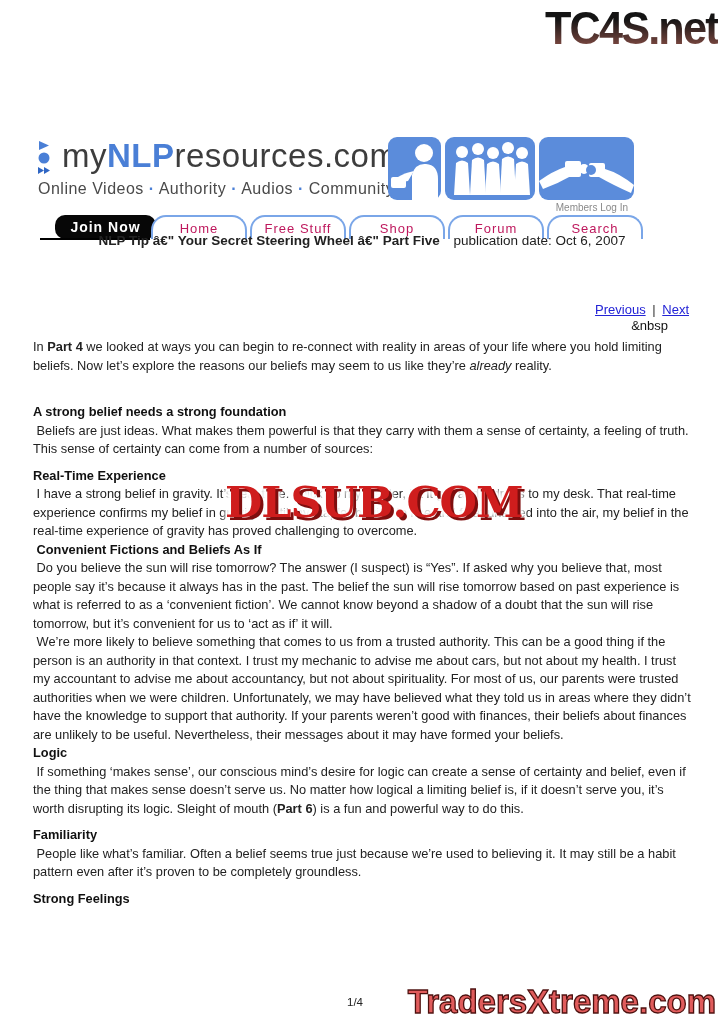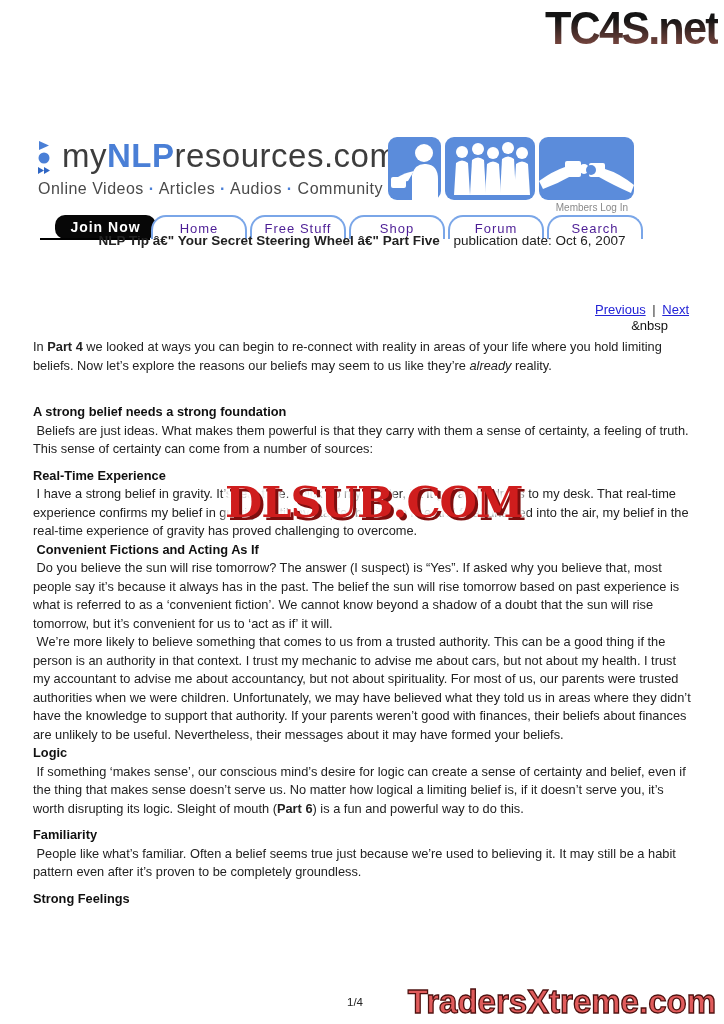--- a/index.html
+++ b/index.html
@@ -29,21 +29,21 @@
   .tile3{left:539px;width:95px;}
   .members{position:absolute;top:202px;right:96px;font-size:10px;color:#8a8a8a;}
 
   
   .join{position:absolute;left:55px;top:215px;width:101px;height:24px;background:#070707;
         border-radius:10px;color:#fff;font-weight:bold;font-size:14px;letter-spacing:1px;
         display:flex;align-items:center;justify-content:center;}
   .join-bar{position:absolute;left:40px;top:238px;width:110px;height:2px;background:#000;}
   .tabs{position:absolute;left:151px;top:215px;height:24px;display:flex;gap:3px;}
   .tab{min-width:86px;padding:0 3px;border:2px solid #7aa6e8;border-bottom:none;
-       border-radius:15px 15px 0 0;background:#fff;color:#4c1d95;font-size:13px;
+       border-radius:15px 15px 0 0;background:#fff;color:#be185d;font-size:13px;
        letter-spacing:1px;display:flex;align-items:center;justify-content:center;}
 
   
   .title-line{position:absolute;left:0;top:233px;width:724px;text-align:center;font-size:13.5px;}
   .title-line .t{font-weight:bold;}
   .title-line .d{font-weight:normal;margin-left:10px;}
 
   
   .pager{position:absolute;top:302px;right:35px;font-size:13px;}
   .pager a{color:#2323d6;text-decoration:underline;}
@@ -78,21 +78,21 @@
 <div class="logo-wrap">
   <div class="logo-row">
     <svg class="logo-icon" viewBox="0 0 20 36">
       <polygon points="1,0 11,4.5 1,9" fill="#4a7fd6"></polygon>
       <circle cx="6" cy="17" r="5.5" fill="#4a7fd6"></circle>
       <polygon points="0,26 6,29.5 0,33" fill="#2f66c4"></polygon>
       <polygon points="6,26 12,29.5 6,33" fill="#2f66c4"></polygon>
     </svg>
     <div class="logo-text"><span>my</span><span class="blue" style="font-weight: bold;">NLP</span><span>resources.com</span></div>
   </div>
-  <div class="tagline"><span>Online Videos </span><span class="accent">·</span><span> Articles </span><span class="accent">·</span><span> Audios </span><span class="accent">·</span><span> Community</span></div>
+  <div class="tagline"><span>Online Videos </span><span class="accent">·</span><span> Authority </span><span class="accent">·</span><span> Audios </span><span class="accent">·</span><span> Community</span></div>
 </div>
 
 <div class="tile tile1">
   <svg viewBox="0 0 53 63">
     <circle cx="36" cy="16" r="9" fill="#fff"></circle>
     <path d="M24,63 L24,38 Q27,26 38,27 Q50,28 50,42 L50,63 Z" fill="#fff"></path>
     <path d="M26,34 Q16,36 10,40 L8,46 L20,44 Z" fill="#fff"></path>
     <rect x="3" y="40" width="15" height="11" rx="2" fill="#fff"></rect>
   </svg>
 </div>
@@ -147,21 +147,21 @@
   <a href="#">Next</a>
 </div>
 <div class="nbsp">&amp;nbsp</div>
 
 <div class="flow">
     <div class="blk para"><span>In </span><span style="font-weight: bold;">Part 4</span><span> we looked at ways you can begin to re-connect with reality in areas of your life where you hold limiting beliefs. Now let’s explore the reasons our beliefs may seem to us like they’re </span><span style="font-style: italic; margin-top: 16px;">already</span><span> reality.</span></div>
     <div class="blk heading g2"><span>A strong belief needs a strong foundation</span></div>
     <div class="blk para"><span> Beliefs are just ideas. What makes them powerful is that they carry with them a sense of certainty, a feeling of truth. This sense of certainty can come from a number of sources:</span></div>
     <div class="blk heading g1"><span>Real-Time Experience</span></div>
     <div class="blk para"><span> I have a strong belief in gravity. It’s real-time. I pick up my stapler, let it go, and it drops to my desk. That real-time experience confirms my belief in gravity. Until my stapler begins to rise and float unaided into the air, my belief in the real-time experience of gravity has proved challenging to overcome.</span></div>
-    <div class="blk heading"><span> Convenient Fictions and Acting As If</span></div>
+    <div class="blk heading"><span> Convenient Fictions and Beliefs As If</span></div>
     <div class="blk para"><span> Do you believe the sun will rise tomorrow? The answer (I suspect) is “Yes”. If asked why you believe that, most people say it’s because it always has in the past. The belief the sun will rise tomorrow based on past experience is what is referred to as a ‘convenient fiction’. We cannot know beyond a shadow of a doubt that the sun will rise tomorrow, but it’s convenient for us to ‘act as if’ it will.</span></div>
     <div class="blk para"><span> We’re more likely to believe something that comes to us from a trusted authority. This can be a good thing if the person is an authority in that context. I trust my mechanic to advise me about cars, but not about my health. I trust my accountant to advise me about accountancy, but not about spirituality. For most of us, our parents were trusted authorities when we were children. Unfortunately, we may have believed what they told us in areas where they didn’t have the knowledge to support that authority. If your parents weren’t good with finances, their beliefs about finances are unlikely to be useful. Nevertheless, their messages about it may have formed your beliefs.</span></div>
     <div class="blk heading"><span>Logic</span></div>
     <div class="blk para"><span> If something ‘makes sense’, our conscious mind’s desire for logic can create a sense of certainty and belief, even if the thing that makes sense doesn’t serve us. No matter how logical a limiting belief is, if it doesn’t serve you, it’s worth disrupting its logic. Sleight of mouth (</span><span style="font-weight: bold;">Part 6</span><span>) is a fun and powerful way to do this.</span></div>
     <div class="blk heading g1"><span>Familiarity</span></div>
     <div class="blk para"><span> People like what’s familiar. Often a belief seems true just because we’re used to believing it. It may still be a habit pattern even after it’s proven to be completely groundless.</span></div>
     <div class="blk heading g1"><span>Strong Feelings</span></div>
   </div>
 
 <div class="dlsub">DLSUB.COM</div>

